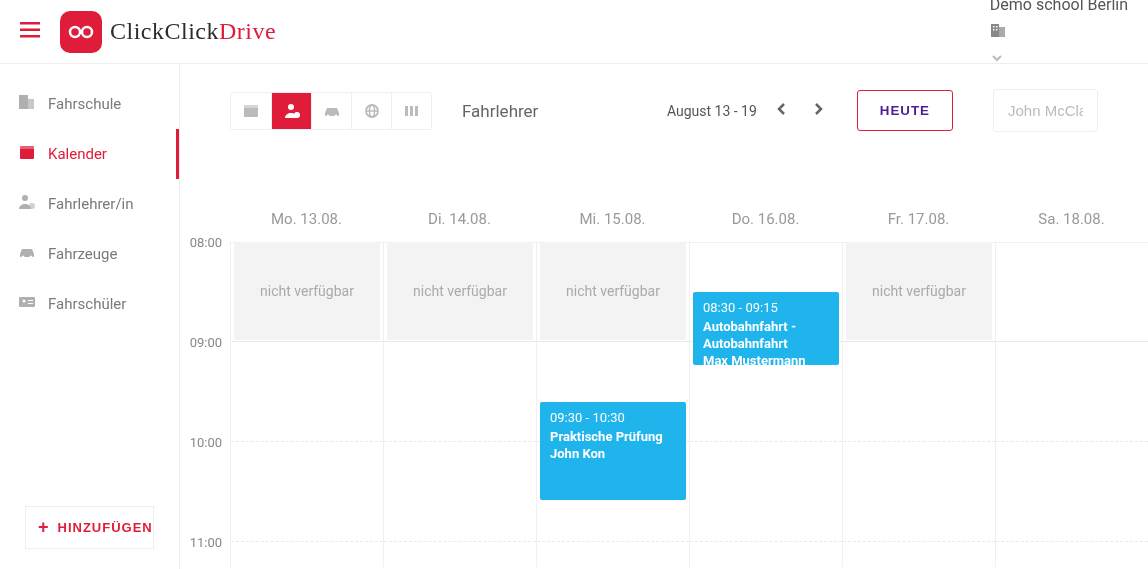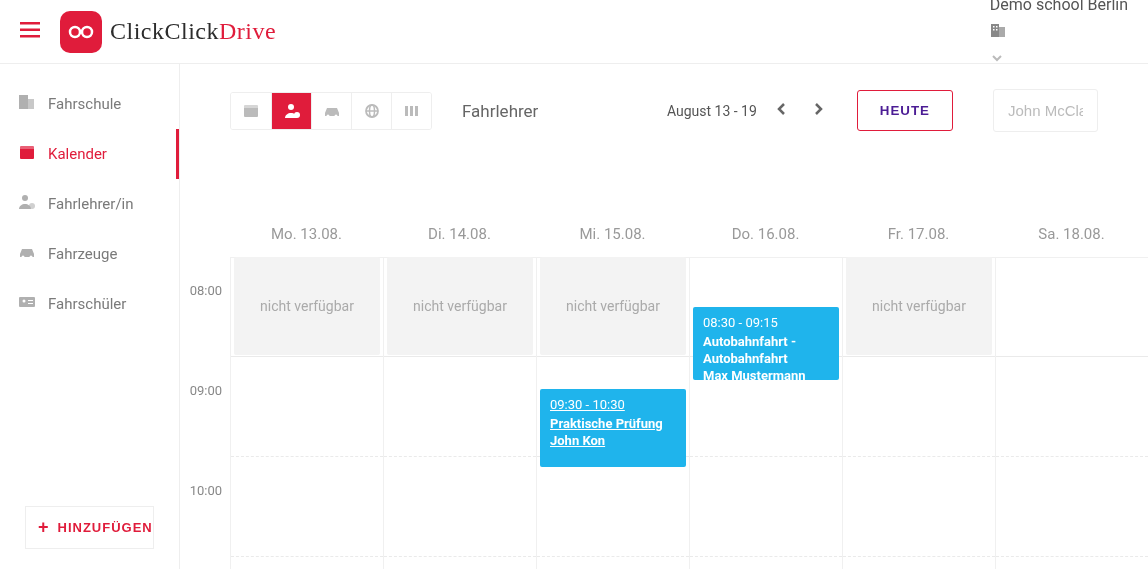--- a/index.html
+++ b/index.html
@@ -42,25 +42,25 @@
   .toolbar-label { color:#666; font-size:17px; margin-left:10px;text-align:center; }
   .range { margin-left:auto; display:flex; align-items:center; gap:14px; color:#555; font-size:14px; }
   .nav-arrow { cursor:pointer; padding:4px; }
   .nav-arrow svg { stroke:#666; fill:none; stroke-width:2.5; }
   .today-btn { border:1px solid #e01c3b; color:#4c1d95; background:#fff; font-weight:700; letter-spacing:1px; padding:12px 22px; cursor:pointer; margin-left:8px; border-radius:3px; }
   .filter-input { margin-left:20px; border:1px solid #eee; border-radius:3px; padding:12px 14px; font-size:15px; color:#999; width:105px; }
   .filter-input::placeholder { color:#bbb; }
 
   
   .cal { position:absolute; top:140px; left:0; right:0; bottom:0; overflow:hidden; }
-  .cal-header { display:flex; padding-left:50px;margin-top:15px; }
+  .cal-header { display:flex; padding-left:50px; }
   .col-head { flex:1; text-align:center; font-size:15px; color:#999; padding:6px 0 14px; }
   .cal-body { position:relative; display:flex; padding-left:50px; height:calc(100% - 40px); }
   .time-col { position:absolute; left:0; top:0; width:50px; }
-  .time-label { position:absolute; right:8px; font-size:13px; color:#888; transform:translateY(-50%);margin-top:33px; }
+  .time-label { position:absolute; right:8px; font-size:13px; color:#888; transform:translateY(-50%); }
   .day-col { flex:1; border-left:1px solid #f0f0f0; position:relative; }
   .slot { height:100px; border-bottom:1px dashed #eaeaea; }
   .slot:first-child { border-bottom-style:solid; border-top:1px solid #f0f0f0; }
   .unavail { position:absolute; left:3px; right:3px; top:0; height:98px; background:#f3f3f3; color:#aaa; font-size:14px; display:flex; align-items:center; justify-content:center; border-radius:2px; }
   .event { position:absolute; left:3px; right:3px; background:#1fb4ec; color:#fff; border-radius:2px; padding:8px 10px; font-size:13px; line-height:1.3; overflow:hidden; }
   .event .t { font-weight:400; }
   .event .title { font-weight:700; margin-top:2px; }
   .event .who { font-weight:700; }
 </style>
 </head>
@@ -232,21 +232,21 @@
               <div class="slot"></div>
               <div class="slot"></div>
               <div class="unavail">nicht verfügbar</div>
             </div>
             <div class="day-col">
               <div class="slot"></div>
               <div class="slot"></div>
               <div class="slot"></div>
               <div class="slot"></div>
               <div class="unavail">nicht verfügbar</div>
-              <div class="event" style="top: 132px; height: 78px; text-decoration: underline;">
+              <div class="event" style="top: 160px; height: 98px;">
                 <div class="t">09:30 - 10:30</div>
                 <div class="title">Praktische Prüfung</div>
                 <div class="who">John Kon</div>
               </div>
             </div>
             <div class="day-col">
               <div class="slot"></div>
               <div class="slot"></div>
               <div class="slot"></div>
               <div class="slot"></div>

